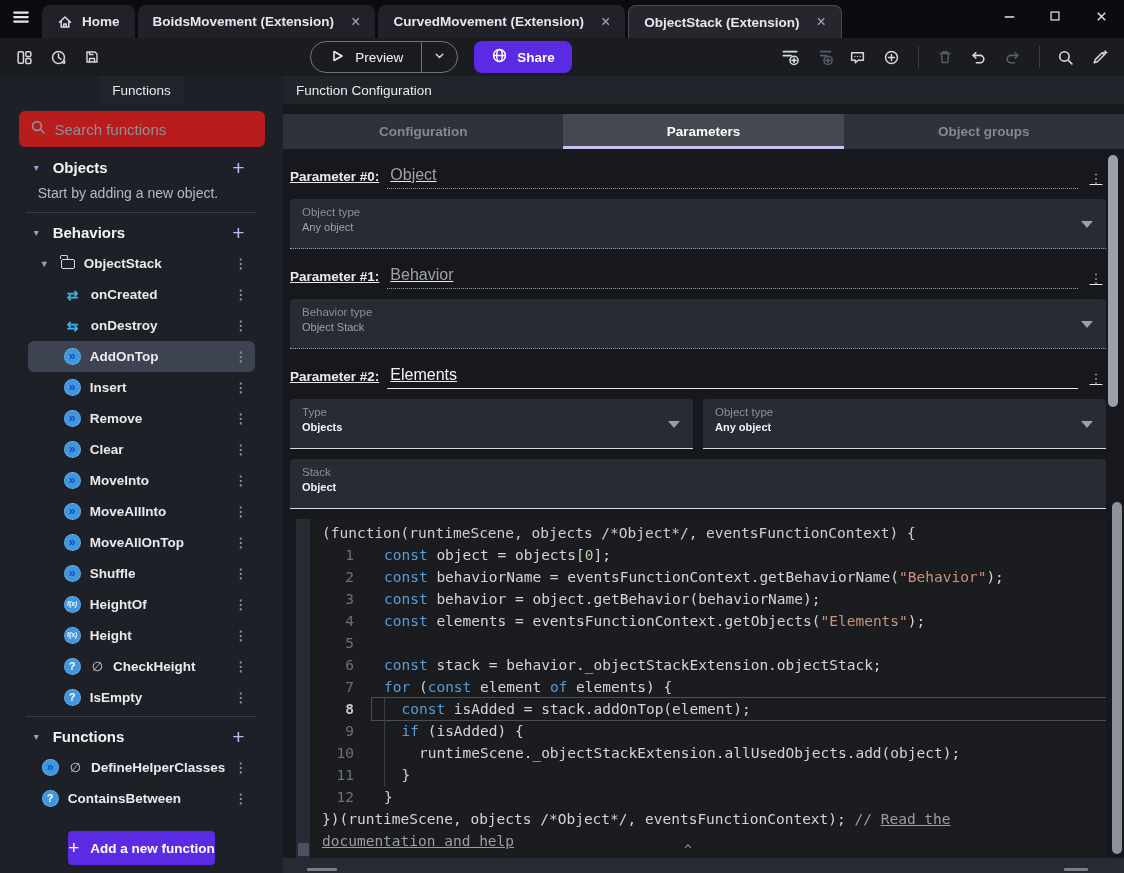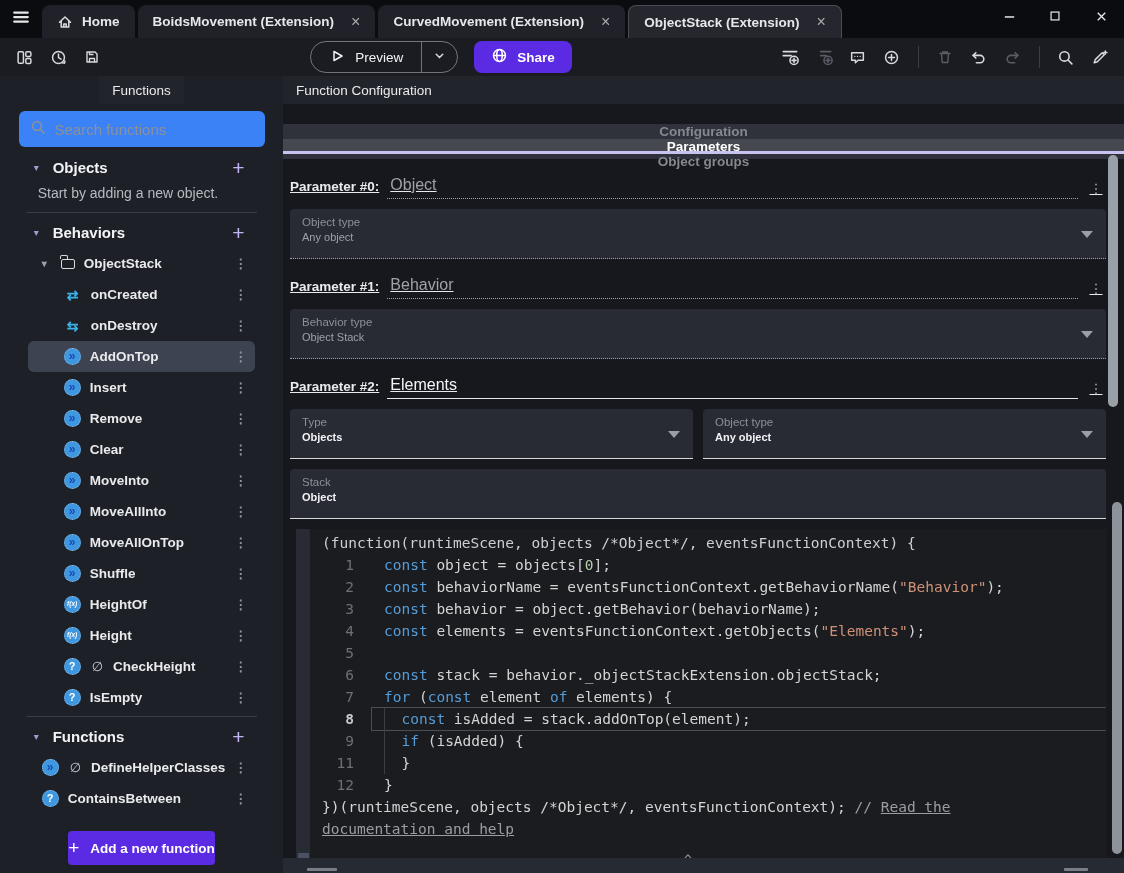--- a/index.html
+++ b/index.html
@@ -32,21 +32,21 @@
   .share-btn { background:#5B2BE3; border-radius:8px; height:32px; padding:0 17px; display:flex; gap:9px;
                align-items:center; font-weight:700; font-size:13.5px; color:#fff; cursor:pointer; }
 
   
   .content { display:flex; height:797px; }
   .sidebar { width:283px; background:#1E2027; display:flex; flex-direction:column;align-items:center; }
   .panel-header { height:28px; display:flex; align-items:center; padding:0 13px; font-size:13.5px; color:#E9EAEC; background:#22242B; flex-shrink:0; }
   .main { flex:1; background:#17181E; display:flex; flex-direction:column; position:relative; min-width:0; }
 
   
-  .search-wrap { margin:7px 10px 5px; height:36px; background:#3b82f6; border-radius:6px; display:flex;
+  .search-wrap { margin:7px 10px 5px; height:36px; background:#b91c1c; border-radius:6px; display:flex;
                  align-items:center; padding:0 11px; gap:9px; color:#8D9098; flex-shrink:0; }
   .search-wrap input { background:transparent; border:none; outline:none; color:#E9EAEC; font-size:15px; width:100%;
                        font-family:"Liberation Sans",sans-serif; }
   .search-wrap input::placeholder { color:#8D9098; }
   .tree { flex:1; overflow:hidden; padding:0 8px; }
   .section-row { height:31px; display:flex; align-items:center; gap:9px; padding:0 6px; }
   .section-chevron { color:#A59BD6; font-size:10px; width:10px; }
   .section-label { font-weight:700; font-size:15px; flex:1; color:#F2F3F5; }
   .section-add { color:#C3B2F4; font-size:21px; width:22px; text-align:center; font-weight:400; cursor:pointer; line-height:20px; }
   .empty-text { color:#B7BAC0; font-size:14px; padding:2px 6px 8px 10px; height:26px; }
@@ -64,21 +64,21 @@
   .lifecycle { color:#38B2E8; font-size:14px; font-weight:800; width:18px; text-align:center; flex-shrink:0; }
   .folder-glyph { width:14px; height:10px; border:1.5px solid #D8DADE; border-radius:2px; position:relative; flex-shrink:0; }
   .folder-glyph::before { content:""; position:absolute; top:-4.5px; left:-1.5px; width:6px; height:3px;
                           border:1.5px solid #D8DADE; border-bottom:none; border-radius:2px 2px 0 0; }
   .private-mark { color:#C9CCD2; font-size:13px; font-weight:400; margin:0 1px 0 2px; }
   .add-fn-btn { margin:8px; height:34px; background:#5B2BE3; border-radius:4px; display:flex; align-items:center;
                 justify-content:center; gap:11px; font-weight:700; font-size:13.5px; color:#fff; cursor:pointer; flex-shrink:0; }
   .add-fn-btn .plus { font-size:19px; font-weight:400; }
 
   
-  .cfg-tabs { display:flex; height:35px; background:#2F323A; margin-top:20px; flex-shrink:0;flex-direction:column; }
+  .cfg-tabs { display:flex; height:35px; background:#2F323A; margin-top:10px; flex-shrink:0; }
   .cfg-tab { flex:1; display:flex; align-items:center; justify-content:center; font-weight:700; font-size:13.5px;
              color:#85888F; position:relative; cursor:pointer; }
   .cfg-tab.active { background:#45484F; color:#fff; }
   .cfg-tab.active::after { content:""; position:absolute; left:0; right:0; bottom:0; height:3px; background:#C8C2F0; }
 
   
   .params { padding:0 18px 0 7px; }
   .param-head { display:flex; align-items:flex-end; height:30px; margin-top:10px; gap:8px;text-decoration:underline; }
   .param-label { font-size:13.5px; font-weight:700; padding-bottom:5px; white-space:nowrap; }
   .param-name { flex:1; font-size:16px; padding:0 0 4px 3px; cursor:text; }
@@ -525,20 +525,24 @@
           </div>
           <div class="code-line">
             <span class="gutter cur">8</span>
             <span class="line-content cur guide"><span class="tk-pl">  </span><span class="tk-kw">const</span><span class="tk-pl"> isAdded = stack.addOnTop(element);</span></span>
           </div>
           <div class="code-line">
             <span class="gutter">9</span>
             <span class="line-content guide"><span class="tk-pl">  </span><span class="tk-kw">if</span><span class="tk-pl"> (isAdded) {</span></span>
           </div>
           <div class="code-line">
+            <span class="gutter">10</span>
+            <span class="line-content guide"><span class="tk-pl">    runtimeScene._objectStackExtension.allUsedObjects.add(object);</span></span>
+          </div>
+          <div class="code-line">
             <span class="gutter">11</span>
             <span class="line-content guide"><span class="tk-pl">  }</span></span>
           </div>
           <div class="code-line">
             <span class="gutter">12</span>
             <span class="line-content"><span class="tk-pl">}</span></span>
           </div>
           <div class="code-line-plain"><span class="tk-pl">})(runtimeScene, objects /*Object*/, eventsFunctionContext); </span><span class="tk-cm">// </span><span class="tk-link">Read the</span></div>
           <div class="code-line-plain"><span class="tk-link">documentation and help</span></div>
         <div class="collapse-hint">^</div>

